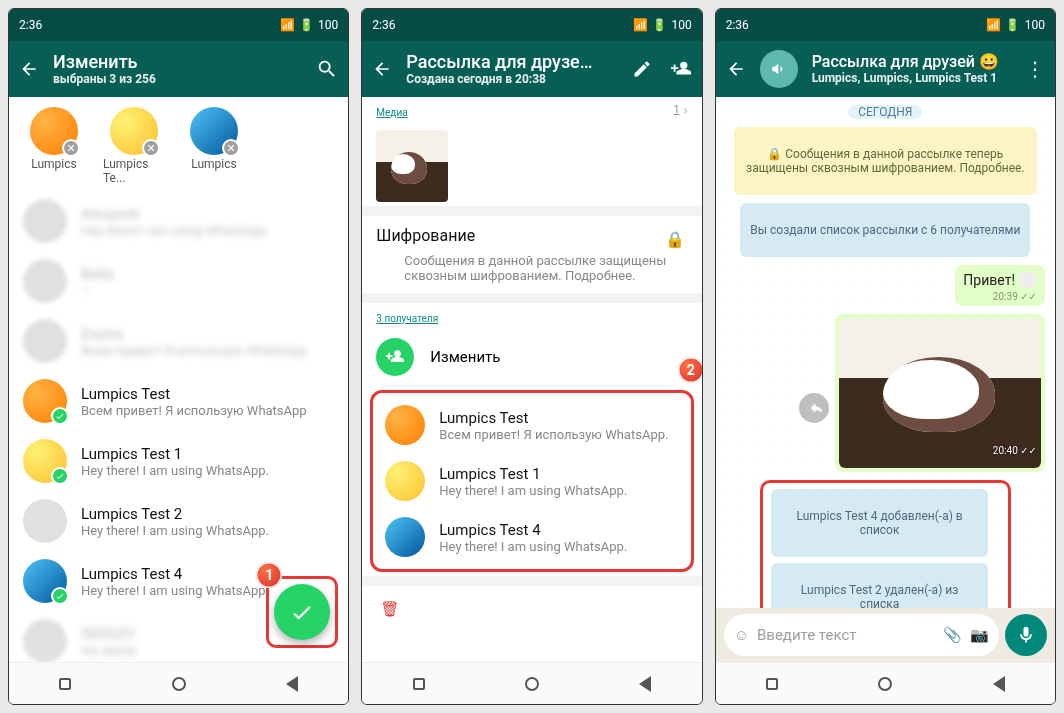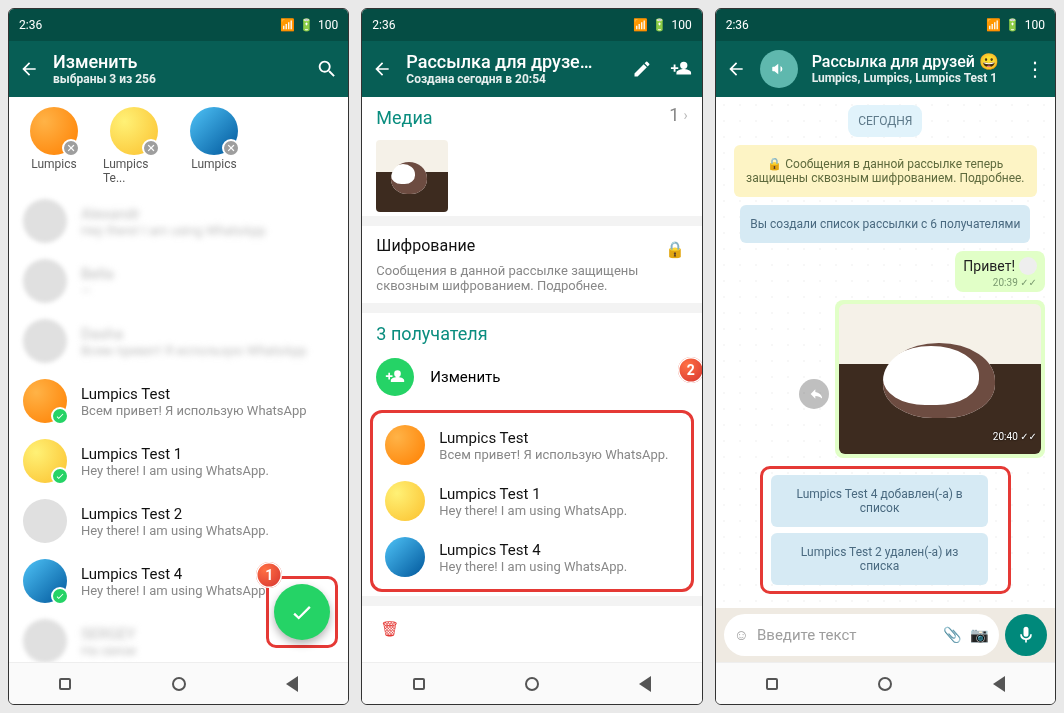--- a/index.html
+++ b/index.html
@@ -38,41 +38,41 @@
   .fab svg { fill: #fff; }
   .fab-ring { position: absolute; right: 10px; bottom: 56px; width: 72px; height: 72px; border: 3px solid #e53935; border-radius: 10px; pointer-events: none; }
   .step-badge { position: absolute; width: 26px; height: 26px; border-radius: 50%; background: radial-gradient(circle at 35% 30%, #ff7043, #d32f2f); color: #fff; font-weight: bold; font-size: 14px; display: flex; align-items: center; justify-content: center; box-shadow: 0 0 0 1.5px #fff inset; }
   
   .navbar { height: 42px; background: #fafafa; display: flex; justify-content: space-around; align-items: center; border-top: 1px solid #eee; }
   .navbar .nb { width: 18px; height: 18px; background: #555; }
   .navbar .sq { border-radius: 2px; background: none; border: 2px solid #555; width: 12px; height: 12px; }
   .navbar .ci { border-radius: 50%; background: none; border: 2px solid #555; width: 14px; height: 14px; }
   .navbar .tr { width: 0; height: 0; background:none; border-top: 8px solid transparent; border-bottom: 8px solid transparent; border-right: 12px solid #555; }
   
-  .sec-label { font-size: 18px; color: #0a8d7f; padding: 10px 14px 4px; }
+  .sec-label { font-size: 10px; color: #0a8d7f; padding: 10px 14px 4px; text-decoration: underline; }
   .sec-label.gray { color: #888; }
   .media-row { display: flex; justify-content: space-between; align-items: center; padding: 0 14px 4px; }
   .thumb { width: 72px; height: 72px; margin: 4px 14px; background: linear-gradient(180deg,#f5f1e8 45%, #3d2b1f 45%); border-radius: 4px; position: relative; }
   .thumb::after { content:""; position:absolute; left:20%; top:30%; width:50%; height:45%; background:#fff; border-radius:50% 50% 45% 45%; box-shadow: inset -6px -4px 0 6px #6d4c41; }
   .divider { height: 10px; background: #f3f3f3; }
   .info-block { padding: 10px 14px; position: relative; }
   .info-block .h { font-size: 16px; color: #111; margin-bottom: 8px; }
-  .info-block .p { font-size: 13px; color: #888; }
+  .info-block .p { font-size: 13px; color: #888; margin-left: 28px; }
   .lock { position: absolute; right: 16px; top: 14px; color: #0a8d7f; }
   .edit-row { display: flex; align-items: center; gap: 16px; padding: 10px 14px; }
   .add-btn { width: 38px; height: 38px; border-radius: 50%; background: #25d366; display:flex; align-items:center; justify-content:center; }
   .recip-box { margin: 4px 8px; border: 3px solid #e53935; border-radius: 12px; padding: 4px 2px; }
   .recip { display:flex; align-items:center; gap:14px; padding: 8px 10px; }
   .recip .nm { font-size: 15px; color:#111; }
   .recip .st { font-size: 13px; color:#888; }
   .del-row { display:flex; align-items:center; gap:14px; padding: 14px 18px; color:#e53935; font-size:15px; }
   
   .chat-body { flex:1; background: linear-gradient(#efeae2,#efeae2); background-image: radial-gradient(rgba(0,0,0,0.03) 1px, transparent 1px); background-size: 16px 16px; padding: 8px 10px; display:flex; flex-direction:column; gap:8px; overflow:hidden; }
-  .date-chip { align-self:center; background:#e1f3fb; color:#5e7a8a; font-size:12px; padding:9px 10px; border-radius:9px; text-transform:uppercase; }
-  .sys-msg { align-self:center; background:#fdf4c5; color:#5e6a3d; font-size:12px; padding:12px 10px; border-radius:6px; text-align:center; max-width: 95%; }
+  .date-chip { align-self:center; background:#e1f3fb; color:#5e7a8a; font-size:12px; padding:0 10px; border-radius:9px; text-transform:uppercase; }
+  .sys-msg { align-self:center; background:#fdf4c5; color:#5e6a3d; font-size:12px; padding:20px 10px; border-radius:6px; text-align:center; max-width: 95%; }
   .sys-msg.blue { background:#d6eaf4; color:#4a6a80; }
   .sys-box { align-self:center; border:3px solid #e53935; border-radius:10px; padding:6px 8px; display:flex; flex-direction:column; gap:6px;justify-content:flex-end; }
   .out-bubble { align-self:flex-end; background:#e1ffc7; border-radius:8px; padding:6px 8px 4px; max-width:80%; position:relative; }
   .out-bubble .meta { font-size:10px; color:#7a9a6f; text-align:right; margin-top:2px; }
   .out-img-bubble { align-self:flex-end; background:#e1ffc7; border-radius:8px; padding:4px; width:210px; position:relative; }
   .img-inner { width:100%; height:150px; background:linear-gradient(180deg,#f5f1e8 40%, #3d2b1f 40%); border-radius:6px; position:relative; }
   .img-inner::after { content:""; position:absolute; left:22%; top:26%; width:55%; height:50%; background:#fff; border-radius:50% 50% 45% 45%; box-shadow: inset -8px -5px 0 8px #6d4c41; }
   .img-meta { position:absolute; right:8px; bottom:16px; font-size:10px; color:#fff; text-shadow:0 0 2px #000; }
   .fwd { position:absolute; left:-36px; top:50%; width:30px; height:30px; background:rgba(0,0,0,.25); border-radius:50%; display:flex; align-items:center; justify-content:center; }
   .outmsg-row { display:flex; align-items:center; gap:4px; font-size:14px; color:#222; }
@@ -232,21 +232,21 @@
         <span>🔋</span>
         <span>100</span>
       </span>
   </div>
   <div class="appbar">
     <svg width="20" height="20" viewBox="0 0 24 24" class="icon-back">
         <path d="M20 11H7.8l5.6-5.6L12 4l-8 8 8 8 1.4-1.4L7.8 13H20z"></path>
       </svg>
     <div class="titlewrap">
       <div class="title">Рассылка для друзе…</div>
-      <div class="subtitle">Создана сегодня в 20:54</div>
+      <div class="subtitle">Создана сегодня в 20:38</div>
     </div>
     <div class="actions">
       <svg width="20" height="20" viewBox="0 0 24 24" class="icon-edit">
           <path d="M3 17.25V21h3.75L17.81 9.94l-3.75-3.75L3 17.25zM20.71 7.04a1 1 0 000-1.41l-2.34-2.34a1 1 0 00-1.41 0l-1.83 1.83 3.75 3.75 1.83-1.83z"></path>
         </svg>
       <svg width="22" height="22" viewBox="0 0 24 24" class="icon-addp">
           <path d="M15 12a4 4 0 100-8 4 4 0 000 8zm-9-2V7H4v3H1v2h3v3h2v-3h3v-2H6zm9 2c-2.67 0-8 1.34-8 4v2h16v-2c0-2.66-5.33-4-8-4z"></path>
         </svg>
     </div>
   </div>

